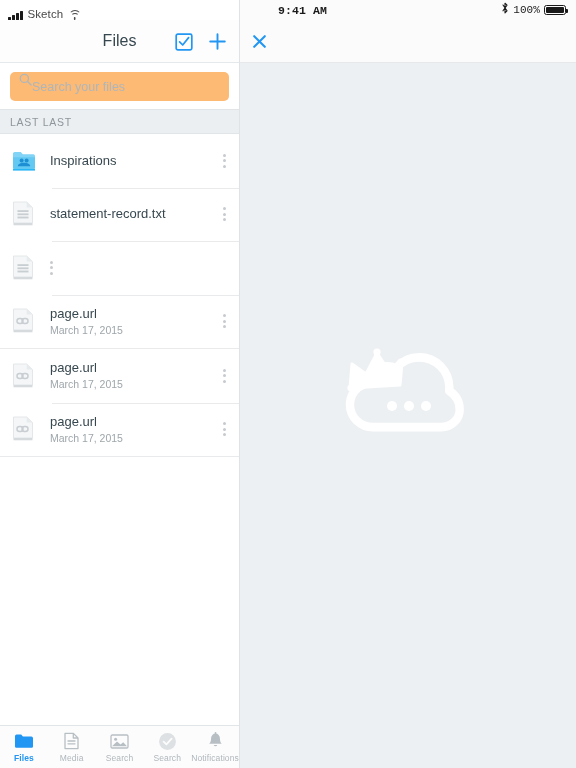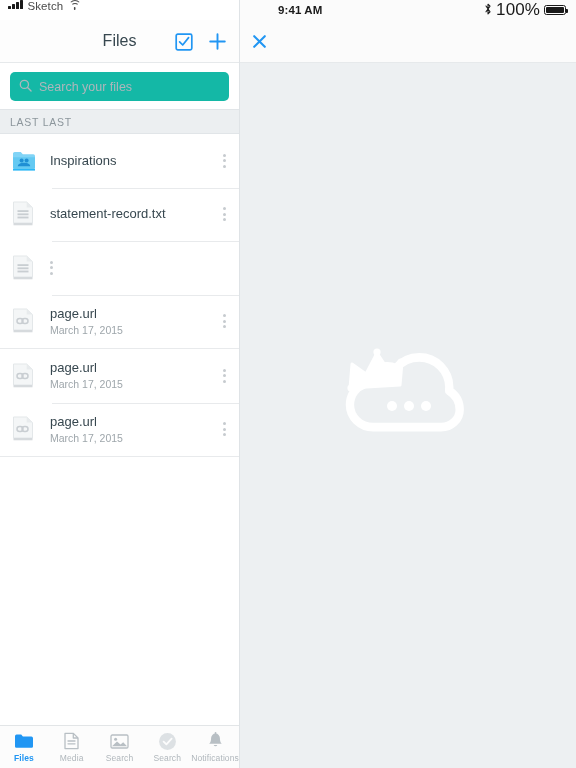--- a/index.html
+++ b/index.html
@@ -15,21 +15,21 @@
   .left-panel {
     width: 240px; height: 768px;
     background: #ffffff;
     border-right: 1px solid #dfe3e6;
     display: flex; flex-direction: column;
     position: relative;
   }
 
   
   .status-left {
-    height: 20px; display: flex; align-items: flex-start;
+    height: 20px; display: flex; align-items: flex-end;
     padding: 0 8px; gap: 5px;
   }
   .sig-bars { display: flex; align-items: flex-end; gap: 1.5px; height: 9px; }
   .sig-bars i { width: 2.5px; background: #1a1a1a; display: block; border-radius: .5px; }
   .sig-bars i:nth-child(1){ height: 3.5px; }
   .sig-bars i:nth-child(2){ height: 5.5px; }
   .sig-bars i:nth-child(3){ height: 7.5px; }
   .sig-bars i:nth-child(4){ height: 9px; }
   .carrier { font-size: 11.5px; color: #4a4a4a; letter-spacing: .1px; }
   .wifi-ico { width: 13px; height: 10px; position: relative; }
@@ -55,22 +55,22 @@
   .nav-title { font-size: 16px; color: #37474f; font-weight: 400; }
   .nav-actions {
     position: absolute; right: 12px; top: 0; height: 43px;
     display: flex; align-items: center; gap: 15px;
   }
   .icon-btn { cursor: pointer; line-height: 0; }
 
   
   .search-wrap { padding: 9px 10px 8px 10px; background: #fff; }
   .search-box {
-    height: 29px; background: #14b8a6; border-radius: 5px;
-    display: flex; align-items: center; padding: 0 9px; gap: 7px;
+    height: 29px; background: #fdba74; border-radius: 5px;
+    display: flex; padding: 0 9px; 
   }
   .search-input {
     border: none; background: transparent; outline: none;
     font-size: 12.5px; color: #37474f;
     font-family: "Liberation Sans", sans-serif; flex: 1;
   }
   .search-input::placeholder { color: #aeb6bb; }
 
   
   .section-head {
@@ -122,30 +122,30 @@
   .tab.active .tab-label { color: #2196f3; font-weight: bold; }
   .tab-ico { height: 19px; display: flex; align-items: center; line-height: 0; }
 
   
   .right-panel {
     flex: 1; height: 768px; background: #edf0f2;
     display: flex; flex-direction: column; position: relative;
   }
   .status-right {
     height: 20px; background: #fbfbfb;
-    display: flex; align-items: center; padding: 0 10px 0 0;
+    display: flex; align-items: center; padding: 0 10px 0 0; font-family: Liberation Mono, monospace;
   }
   .clock {
     font-size: 11.5px; font-weight: bold; color: #1a1a1a;
     margin-left: 38px; letter-spacing: .1px;
   }
   .status-right-end {
     margin-left: auto; display: flex; align-items: center; gap: 4px;
   }
-  .batt-pct { font-size: 17px; color: #1a1a1a; letter-spacing: .1px; text-align: center; }
+  .batt-pct { font-size: 11px; color: #1a1a1a; letter-spacing: .1px; text-align: center; }
   .batt {
     width: 22px; height: 10px; border: 1px solid #1a1a1a;
     border-radius: 2.5px; position: relative; padding: 1px;
   }
   .batt::after {
     content: ""; position: absolute; right: -3px; top: 3px;
     width: 1.6px; height: 4px; background: #1a1a1a; border-radius: 0 1px 1px 0;
   }
   .batt i { display: block; height: 100%; width: 100%; background: #1a1a1a; border-radius: 1px; }
   .nav-right {

